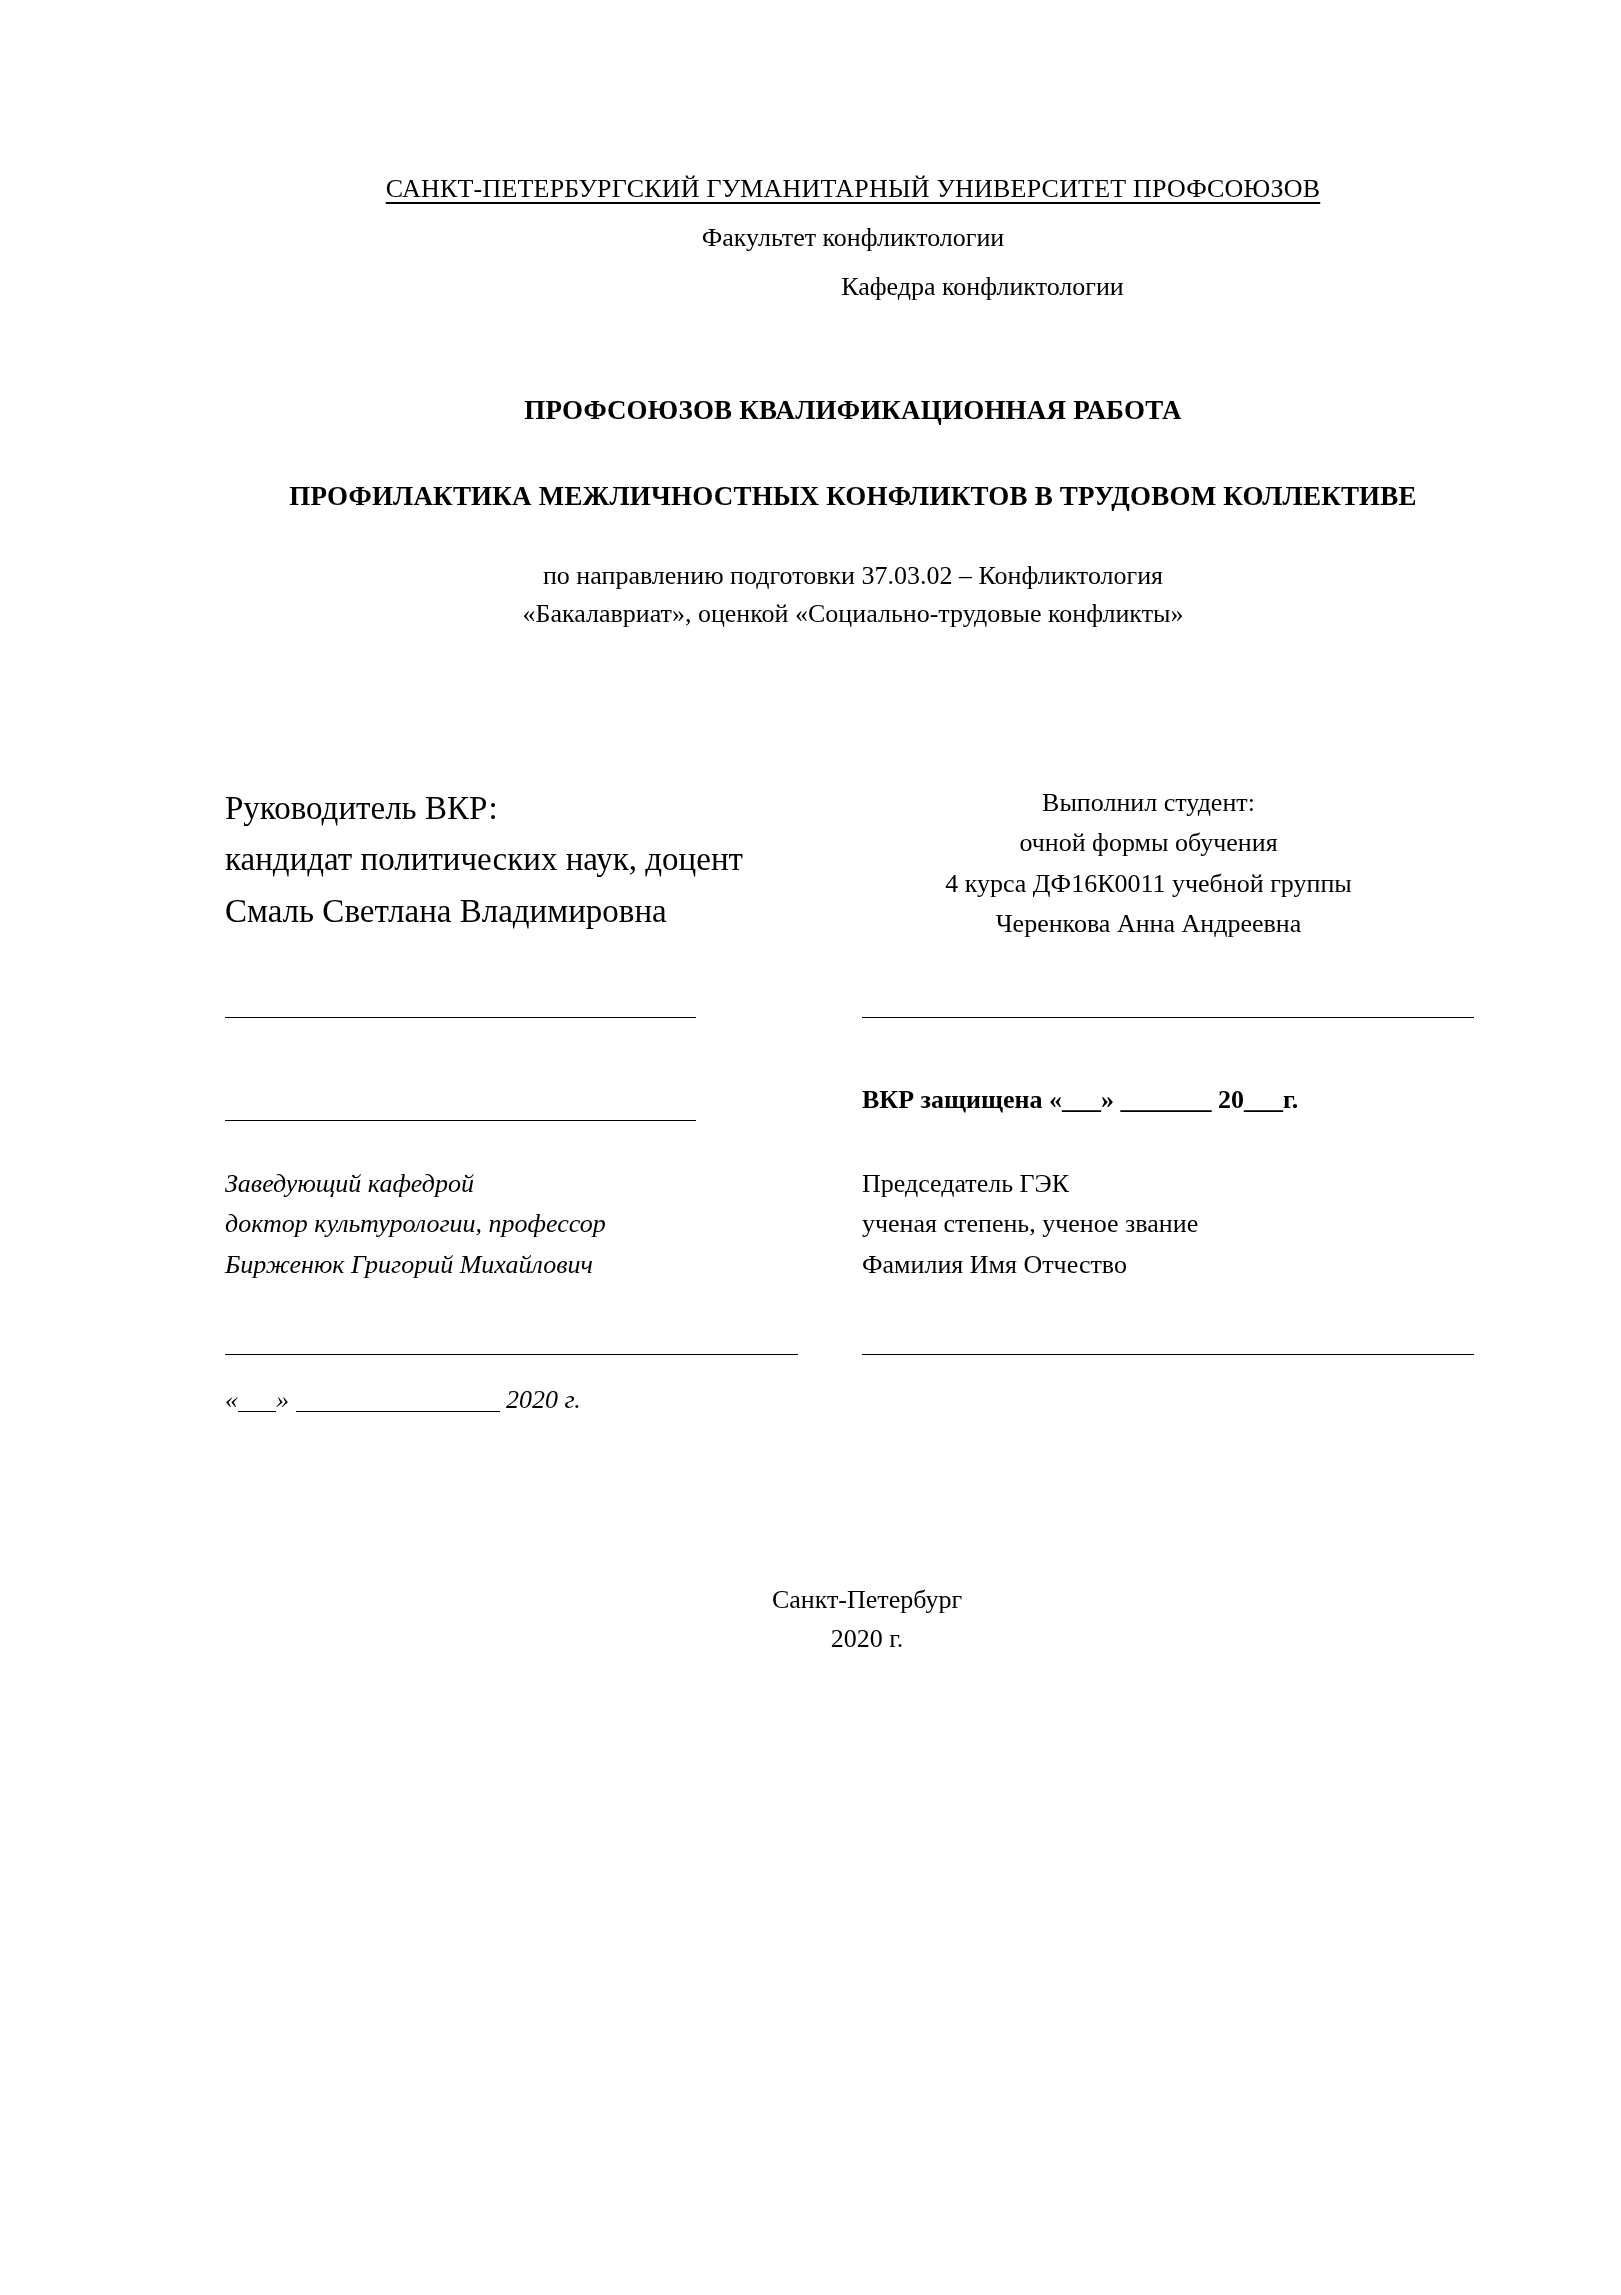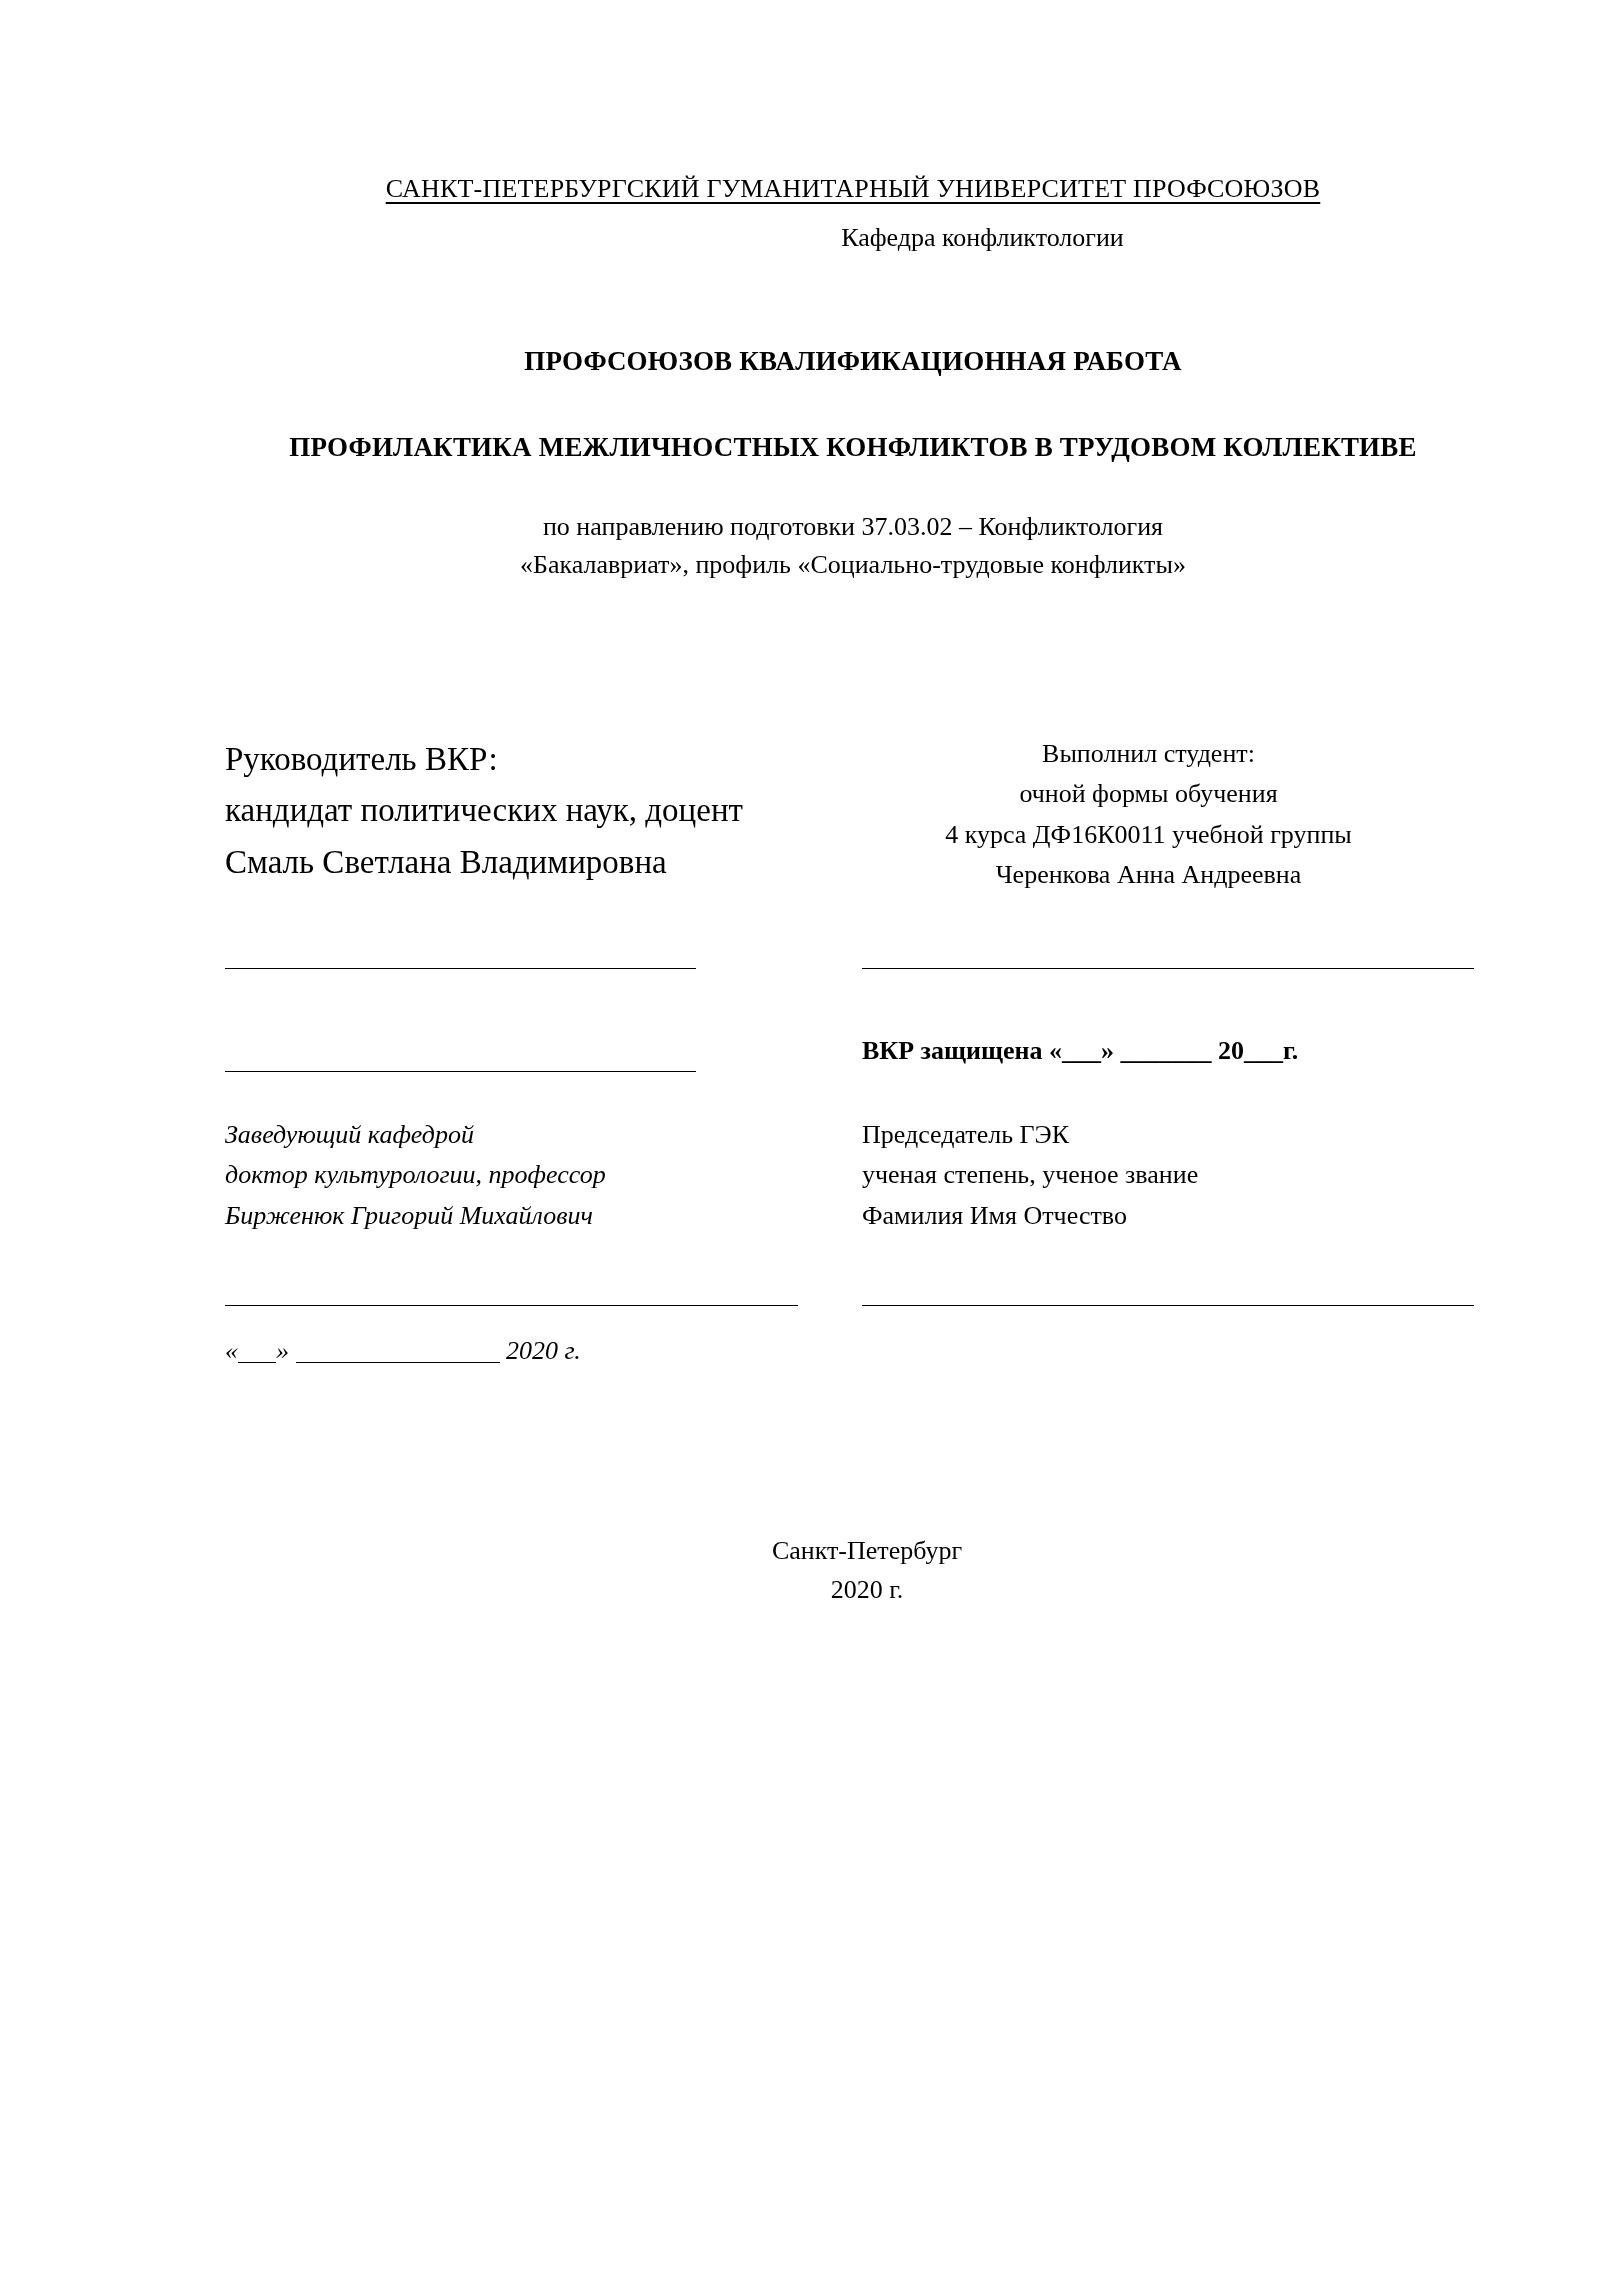--- a/index.html
+++ b/index.html
@@ -187,27 +187,28 @@
     padding-left: 28px;
   }
 </style>
 </head>
 <body>
 
 <div class="page">
   <div class="content">
 
     <div class="university">САНКТ-ПЕТЕРБУРГСКИЙ ГУМАНИТАРНЫЙ УНИВЕРСИТЕТ ПРОФСОЮЗОВ</div>
+    <div class="faculty">Факультет конфликтологии</div>
     <div class="department">Кафедра конфликтологии</div>
 
     <div class="worktype">ПРОФСОЮЗОВ КВАЛИФИКАЦИОННАЯ РАБОТА</div>
     <div class="worktitle">ПРОФИЛАКТИКА МЕЖЛИЧНОСТНЫХ КОНФЛИКТОВ В ТРУДОВОМ КОЛЛЕКТИВЕ</div>
     <div class="direction">
       <div>по направлению подготовки 37.03.02 – Конфликтология</div>
-      <div>«Бакалавриат», профиль «Социально-трудовые конфликты»</div>
+      <div>«Бакалавриат», оценкой «Социально-трудовые конфликты»</div>
     </div>
 
     <div class="persons">
       <div class="col-left">
         <div>Руководитель ВКР:</div>
         <div>кандидат политических наук, доцент</div>
         <div>Смаль Светлана Владимировна</div>
       </div>
       <div class="col-right">
         <div>Выполнил студент:</div>

